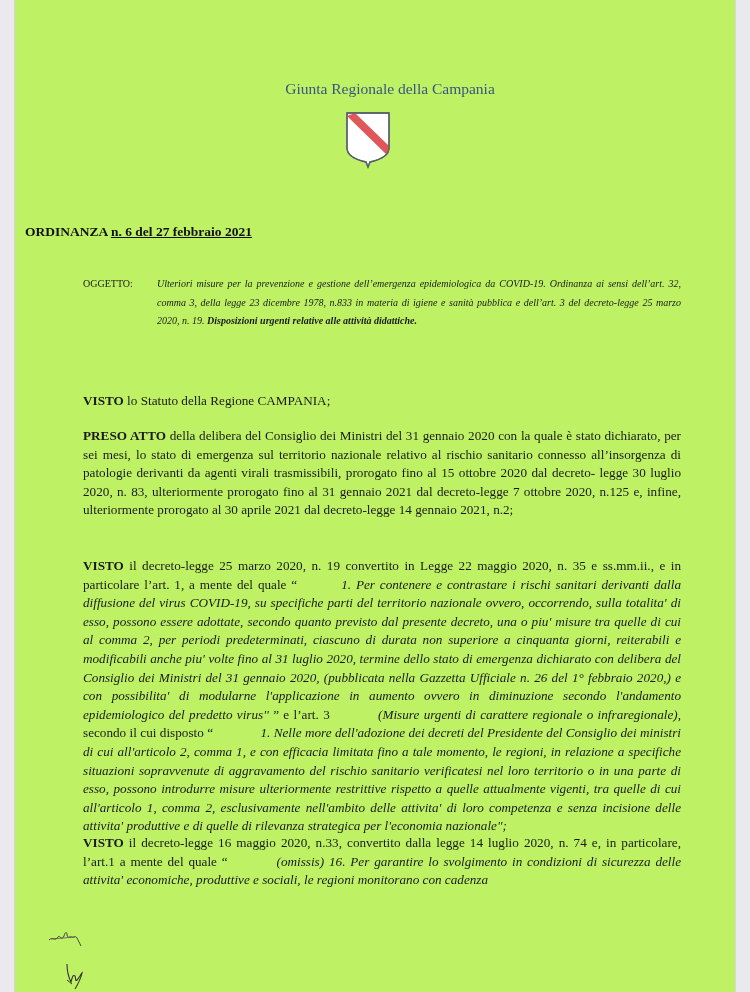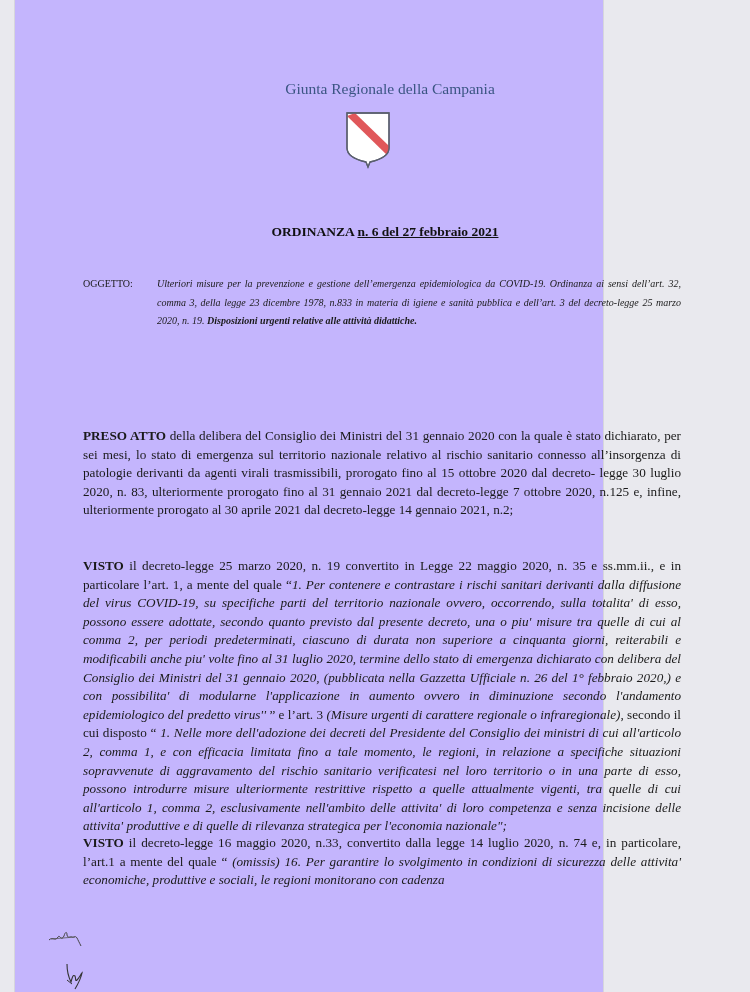--- a/index.html
+++ b/index.html
@@ -7,23 +7,23 @@
       padding: 0;
       width: 750px;
       height: 992px;
       overflow: hidden;
       background: #e9e9ee;
     }
     .page {
       position: absolute;
       left: 15px;
       top: 0;
-      width: 588px;
+      width: 720px;
       height: 992px;
-      background: #c4b5fd;
+      background: #bef264;
       box-shadow: -1px 0 0 #d6d6dc, 1px 0 0 #d6d6dc;
     }
     .doc {
       position: absolute;
       left: 0; top: 0; width: 720px; height: 992px;
       font-family: "Liberation Serif", "DejaVu Serif", serif;
       color: #1a1a1a;
     }
     .header-title {
       position: absolute;
@@ -51,21 +51,21 @@
       text-align: center;
       font-size: 13px;
       color: #3b5583;
     }
     .president span { position: relative; left: 6px; }
     .ordinanza {
       position: absolute;
       top: 224px;
       left: 0;
       width: 720px;
-      text-align: center;
+      text-align: left;
       font-size: 13.5px;
       font-weight: bold;
       color: #111;
     }
     .ordinanza .num { text-decoration: underline; }
     .ordinanza .wrap { position: relative; left: 10px; }
 
     .oggetto {
       position: absolute;
       top: 275px;
@@ -86,21 +86,21 @@
     }
     .para {
       position: absolute;
       left: 68px;
       width: 598px;
       font-size: 13.2px;
       line-height: 18.6px;
       text-align: justify;
     }
     .para b { font-weight: bold; }
-    .para i { font-style: italic; }
+    .para i { font-style: italic; margin-left: 44px; }
     .signature {
       position: absolute;
       left: 30px;
       width: 50px;
       height: 30px;
     }
   </style>
 </head>
 <body>
 
@@ -134,20 +134,23 @@
 
     <div class="oggetto">
       <span class="label">OGGETTO:</span>
       <div class="body">
         <span>Ulteriori misure per la prevenzione e gestione dell’emergenza epidemiologica da COVID-19. Ordinanza ai sensi dell’art. 32, comma 3, della legge 23 dicembre 1978, n.833 in materia di igiene e sanità pubblica e dell’art. 3 del decreto-legge 25 marzo 2020, n. 19.</span>
         <b>Disposizioni urgenti relative alle attività didattiche.</b>
       </div>
     </div>
 
 
+    <div class="para" style="top:392px;">
+      <b>VISTO</b><span> lo Statuto della Regione CAMPANIA;</span>
+    </div>
 
     <div class="para" style="top:427px;">
       <b>PRESO ATTO</b><span> della delibera del Consiglio dei Ministri del 31 gennaio 2020 con la quale è stato dichiarato, per sei mesi, lo stato di emergenza sul territorio nazionale relativo al rischio sanitario connesso all’insorgenza di patologie derivanti da agenti virali trasmissibili, prorogato fino al 15 ottobre 2020 dal decreto- legge 30 luglio 2020, n. 83, ulteriormente prorogato fino al 31 gennaio 2021 dal decreto-legge 7 ottobre 2020, n.125 e, infine,  ulteriormente prorogato al 30 aprile 2021 dal decreto-legge 14 gennaio 2021, n.2;</span>
     </div>
 
     <div class="para" style="top:557px;">
       <b>VISTO</b><span> il decreto-legge 25 marzo 2020, n. 19 convertito in Legge 22 maggio 2020, n. 35 e ss.mm.ii., e in particolare l’art. 1, a mente del quale “</span><i>1. Per contenere e contrastare i rischi  sanitari derivanti  dalla diffusione del virus COVID-19, su  specifiche  parti  del  territorio nazionale ovvero, occorrendo, sulla totalita' di esso, possono essere adottate, secondo quanto previsto dal presente decreto,  una  o  piu' misure tra quelle di cui al  comma  2,  per  periodi  predeterminati, ciascuno di durata non  superiore  a  cinquanta  giorni,  reiterabili  e modificabili anche piu' volte fino al 31 luglio 2020,  termine  dello stato di emergenza dichiarato con delibera del Consiglio dei Ministri del 31 gennaio 2020, (pubblicata nella Gazzetta Ufficiale n. 26 del 1° febbraio 2020,) e con  possibilita'  di   modularne   l'applicazione  in  aumento  ovvero  in  diminuzione  secondo l'andamento  epidemiologico del predetto virus'' </i><span>” e l’art. 3 </span><i>(Misure urgenti di carattere regionale o infraregionale)</i><span>, secondo il cui disposto “ </span><i>1.  Nelle  more  dell'adozione  dei  decreti  del  Presidente  del Consiglio dei  ministri  di  cui  all'articolo  2,  comma  1,  e  con efficacia limitata fino a tale momento, le regioni,  in  relazione  a specifiche  situazioni  sopravvenute  di  aggravamento  del  rischio sanitario verificatesi nel loro territorio o in una  parte  di  esso, possono introdurre misure ulteriormente  restrittive  rispetto  a quelle attualmente vigenti, tra  quelle  di  cui  all'articolo  1,  comma  2,  esclusivamente  nell'ambito  delle attivita' di loro competenza e senza incisione delle attivita' produttive e di quelle di rilevanza strategica per l'economia nazionale";</i>
     </div>
 
     <div class="para" style="top:834px;">

